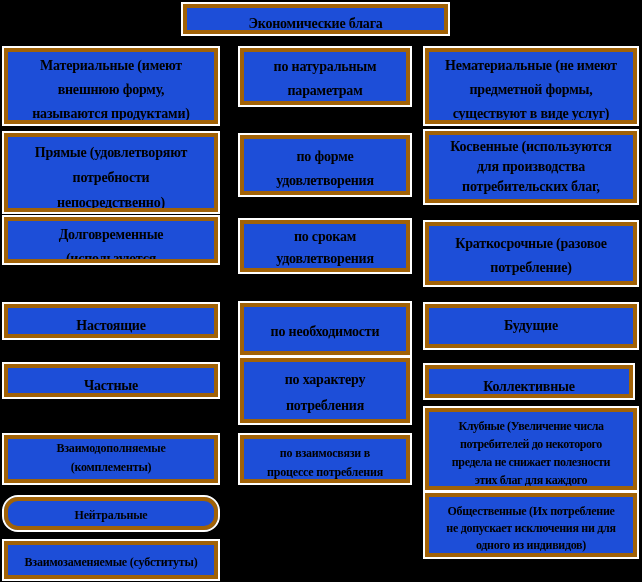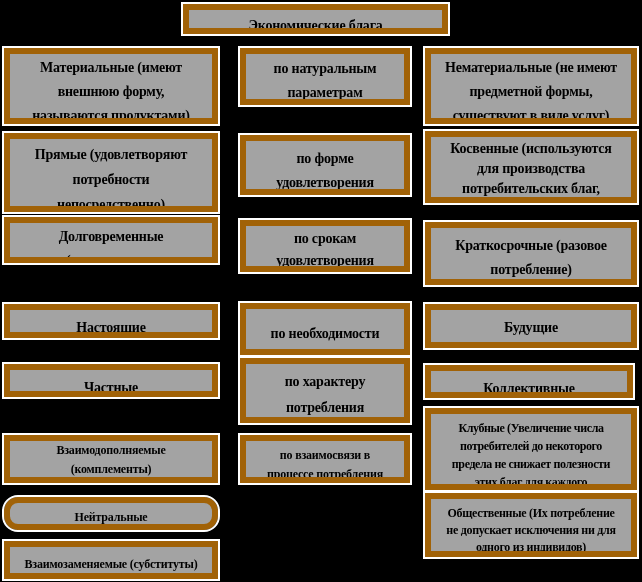--- a/index.html
+++ b/index.html
@@ -11,22 +11,22 @@
     position: relative;
     width: 642px;
     height: 582px;
     background: #000;
     font-family: "Liberation Serif", "DejaVu Serif", serif;
     overflow: hidden;
   }
   .box {
     position: absolute;
     box-sizing: border-box;
-    background: #a3a3a3;
-    border: 6px solid #a16207;
+    background: #1d4ed8;
+    border: 4px solid #a16207;
     outline: 2px solid #fff;
     color: #000;
     font-weight: bold;
     text-align: center;
     white-space: pre-line;
     overflow: hidden;
     letter-spacing: -0.2px;
     font-size: 14px;
     line-height: 24px;
   }

